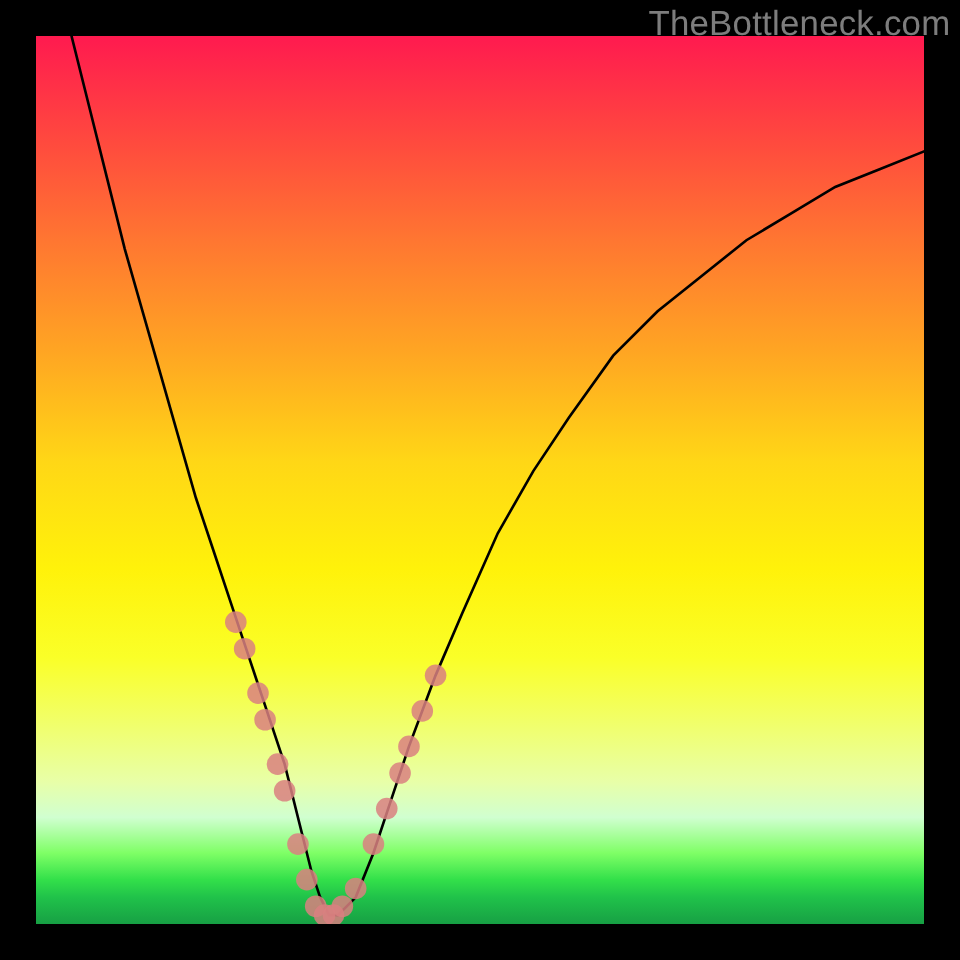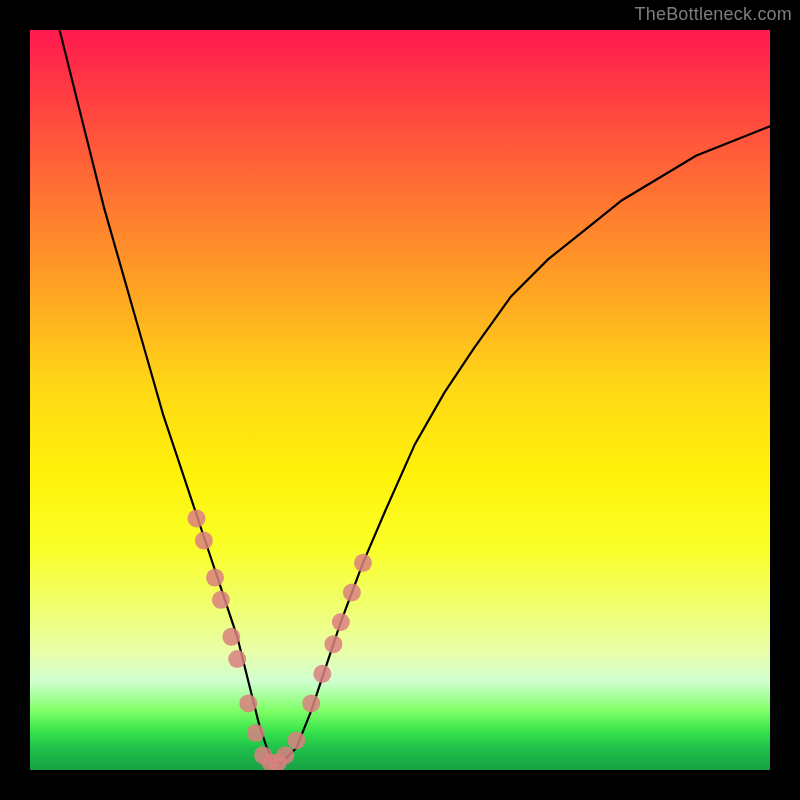--- a/index.html
+++ b/index.html
@@ -38,21 +38,21 @@
       #33e04a 95%,
       #20c24a 97%,
       #17a044 100%
     );
   }
   .watermark {
     position: absolute;
     top: 4px;
     right: 8px;
     color: #7d7d7d;
-    font-size: 18px;
+    font-size: 29px;
     font-weight: 500;
     letter-spacing: 0.2px;
     z-index: 5;
   }
   svg.curve {
     position: absolute;
     left: 0; top: 0;
     width: 740px;
     height: 740px;
   }

